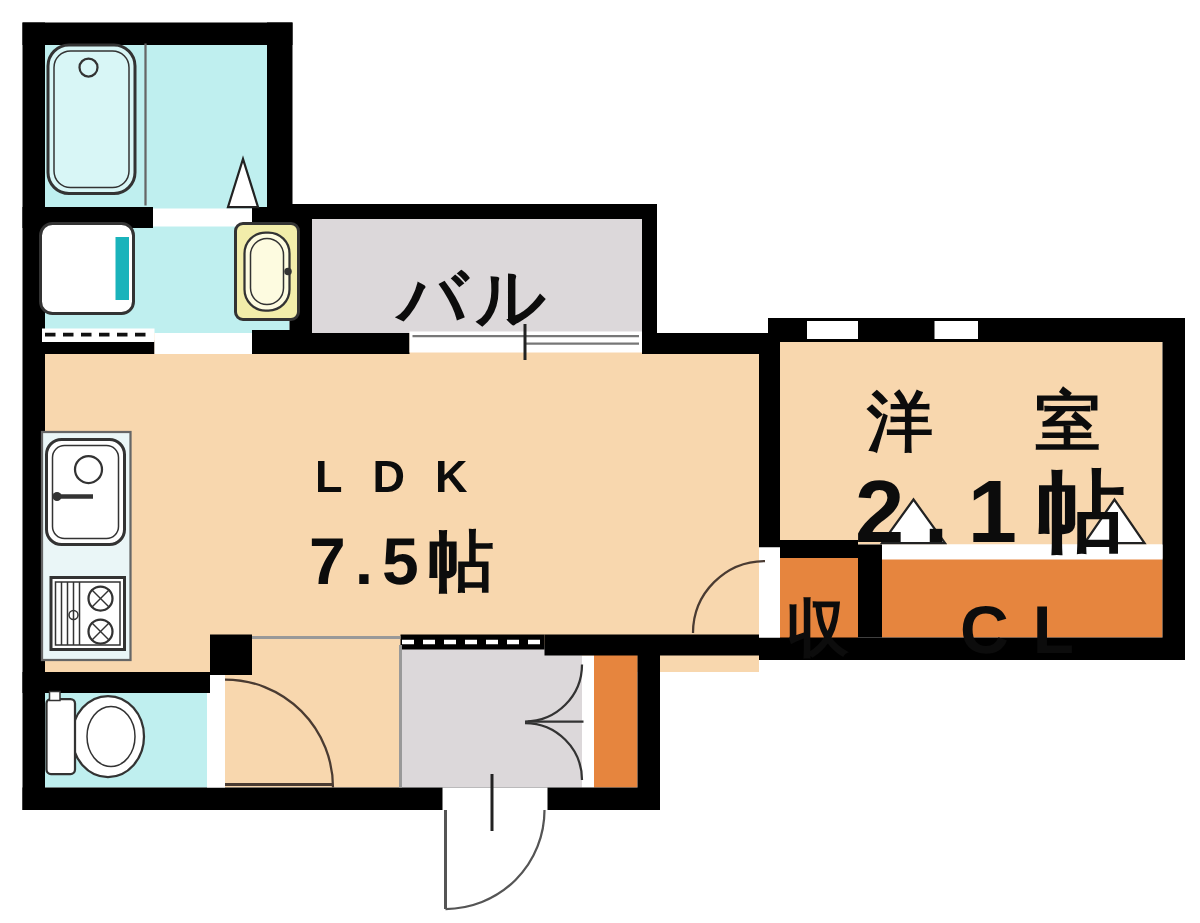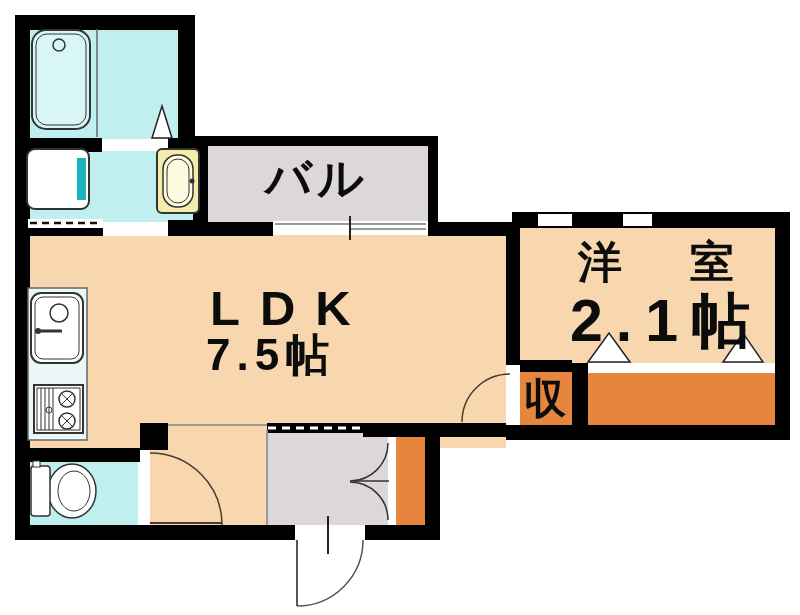--- a/index.html
+++ b/index.html
@@ -7,21 +7,21 @@
         font-family:"Liberation Sans","DejaVu Sans",sans-serif;}
   .wall{position:absolute;background:#000;}
   .gap{position:absolute;background:#fff;}
   .floor{position:absolute;}
   .f-cyan{background:#bfefef;}
   .f-gray{background:#dcd8da;}
   .f-peach{background:#f8d7ae;}
   .f-orange{background:#e6853e;}
   .f-white{background:#ffffff;}
   svg.overlay{position:absolute;left:0;top:0;pointer-events:none;}
-  .label{position:absolute;color:#0c0c0c;font-weight:bold;white-space:nowrap;line-height:1;}
+  .label{position:absolute;color:#0c0c0c;font-weight:bold;white-space:nowrap;line-height:1;margin-top:20px;}
 </style>
 </head>
 <body>
 
 <div class="plan">
 
   <div class="floor f-cyan" style="left:28px;top:28px;width:150px;height:110px;"></div>
   <div class="floor f-cyan" style="left:28px;top:138px;width:165px;height:84px;"></div>
   <div class="floor f-gray" style="left:203px;top:146px;width:225px;height:76px;"></div>
   <div class="floor f-peach" style="left:30px;top:222px;width:476px;height:226px;"></div>
@@ -153,22 +153,23 @@
 
     <g>
       <line x1="297" y1="540" x2="297" y2="606" stroke="#555" stroke-width="2"></line>
       <path d="M297,606 A66,66 0 0 0 363,540" fill="none" stroke="#555" stroke-width="1.5"></path>
       <line x1="328" y1="516" x2="328" y2="554" stroke="#222" stroke-width="2"></line>
     </g>
   </svg>
 
   <div class="label" style="left:265px;top:155px;font-size:46px;letter-spacing:5px;">バル</div>
 
-  <div class="label" style="left:210px;top:284px;font-size:49px;letter-spacing:20px;">LDK</div>
+  <div class="label" style="left:210px;top:284px;font-size:30px;letter-spacing:20px;">LDK</div>
   <div class="label" style="left:206px;top:333px;font-size:44px;letter-spacing:6px;">7.5帖</div>
 
   <div class="label" style="left:578px;top:240px;font-size:44px;letter-spacing:68px;">洋室</div>
   <div class="label" style="left:570px;top:292px;font-size:59px;letter-spacing:13px;">2.1帖</div>
 
   <div class="label" style="left:524px;top:378px;font-size:42px;">収</div>
 
+  <div class="label" style="left:640px;top:377px;font-size:45px;letter-spacing:16px;">CL</div>
 
 </div>
 
 </body></html>

